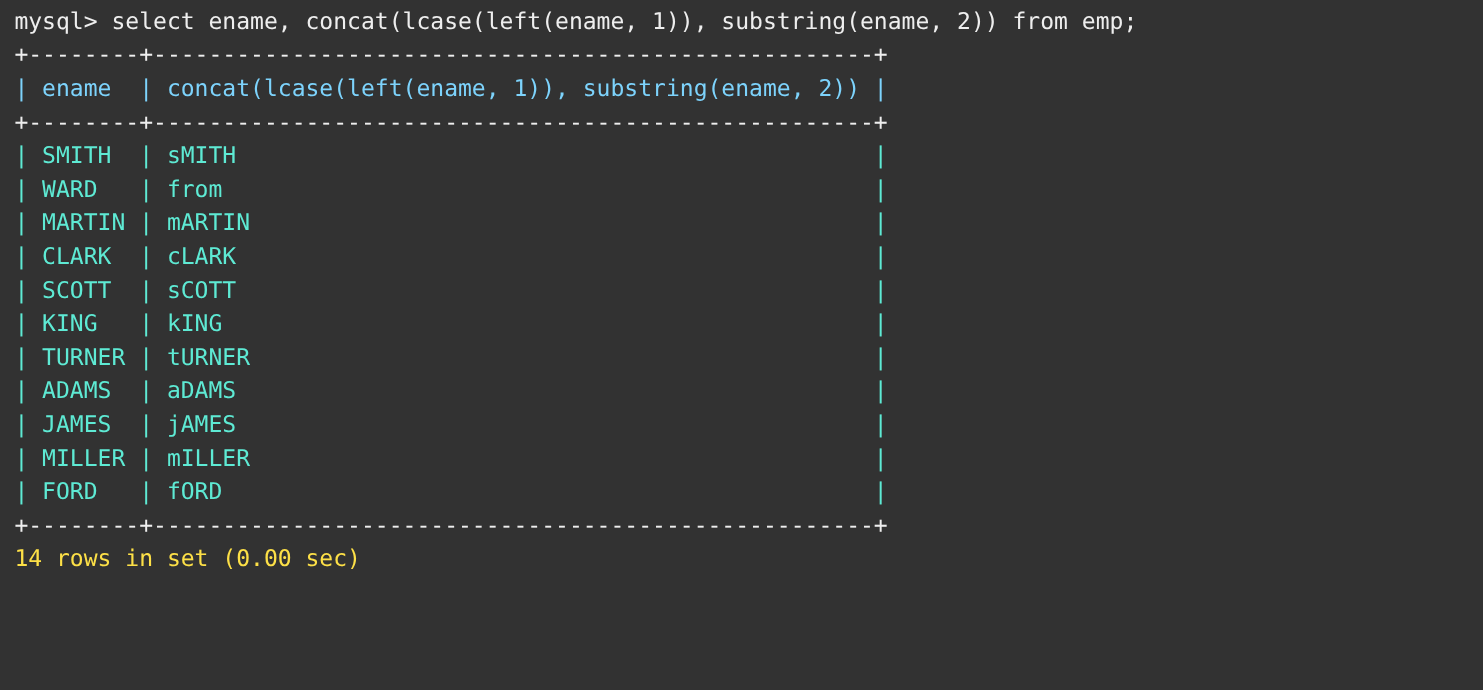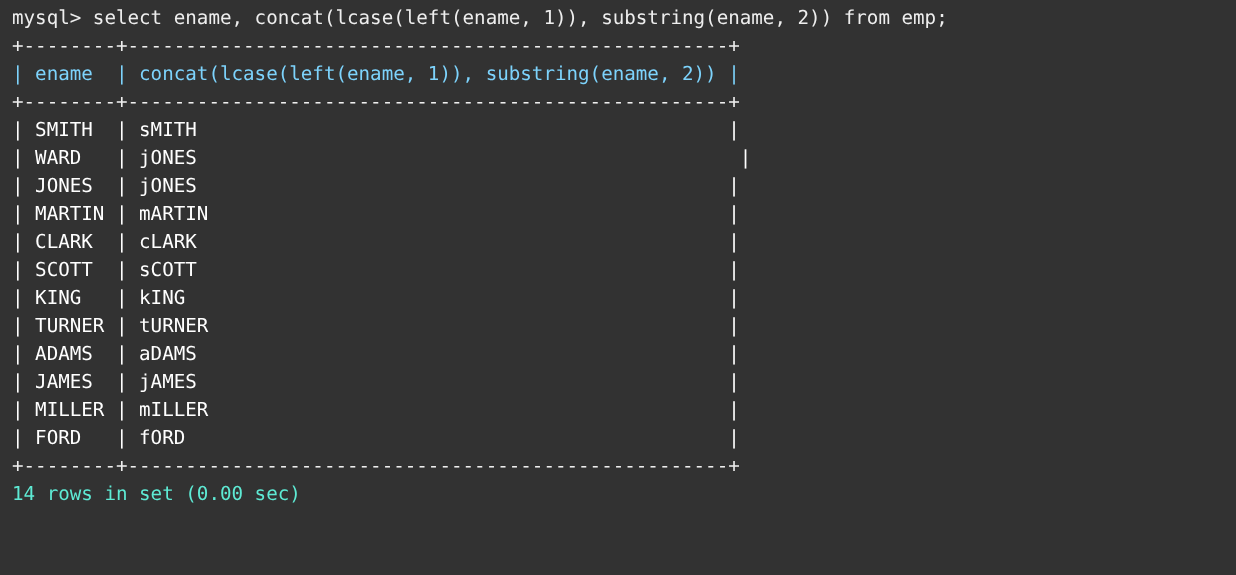--- a/index.html
+++ b/index.html
@@ -25,34 +25,33 @@
     line-height: 28px;
     height: 28px;
     color: #7dd3fc;
     white-space: pre;
     letter-spacing: 0px;
     text-rendering: geometricPrecision;
     -webkit-font-smoothing: antialiased;
   }
   .term-line.prompt-line { color: #eeeeee; }
   .term-line.rule-line { color: #eeeeee; }
-  .term-line.data-line { color: #ffffff; }
-  .term-line.footer-line { color: #5eead4; }
+  .term-line.data-line { color: #5eead4; }
+  .term-line.footer-line { color: #fde047; }
 </style>
 </head>
 <body>
 
 <div id="terminal">
   <div class="term-line prompt-line">mysql&gt; select ename, concat(lcase(left(ename, 1)), substring(ename, 2)) from emp;</div>
   <div class="term-line rule-line">+--------+----------------------------------------------------+</div>
   <div class="term-line header-line">| ename  | concat(lcase(left(ename, 1)), substring(ename, 2)) |</div>
   <div class="term-line rule-line">+--------+----------------------------------------------------+</div>
   <div class="term-line data-line">| SMITH  | sMITH                                              |</div>
-  <div class="term-line data-line">| WARD   | jONES                                               |</div>
-  <div class="term-line data-line">| JONES  | jONES                                              |</div>
+  <div class="term-line data-line">| WARD   | from                                               |</div>
   <div class="term-line data-line">| MARTIN | mARTIN                                             |</div>
   <div class="term-line data-line">| CLARK  | cLARK                                              |</div>
   <div class="term-line data-line">| SCOTT  | sCOTT                                              |</div>
   <div class="term-line data-line">| KING   | kING                                               |</div>
   <div class="term-line data-line">| TURNER | tURNER                                             |</div>
   <div class="term-line data-line">| ADAMS  | aDAMS                                              |</div>
   <div class="term-line data-line">| JAMES  | jAMES                                              |</div>
   <div class="term-line data-line">| MILLER | mILLER                                             |</div>
   <div class="term-line data-line">| FORD   | fORD                                               |</div>
   <div class="term-line rule-line">+--------+----------------------------------------------------+</div>

